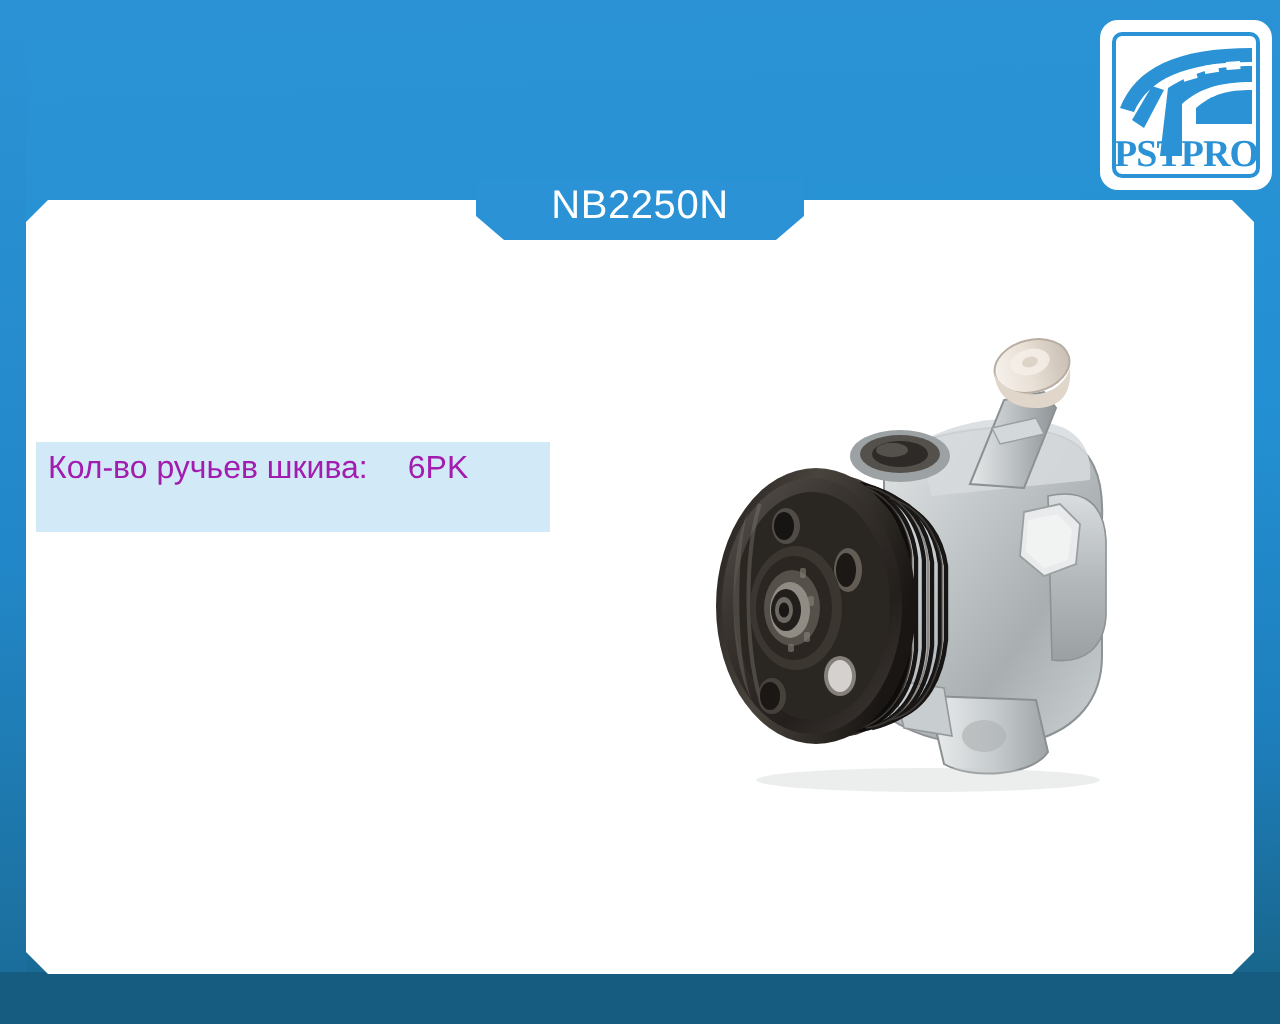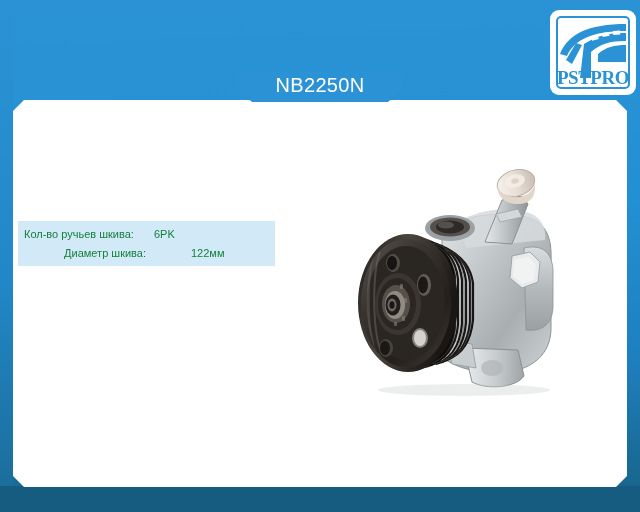--- a/index.html
+++ b/index.html
@@ -45,21 +45,21 @@
       0px 11px, 11px 0px,
       603px 0px, 614px 11px,
       614px 376px, 603px 387px,
       11px 387px, 0px 376px
     );
   }
   
   .title-banner {
     position: absolute;
     left: 238px;
-    top: 72px;
+    top: 90px;
     width: 164px;
     height: 30px;
     background: #2b93d5;
     clip-path: polygon(0px 0px, 164px 0px, 164px 18px, 150px 30px, 14px 30px, 0px 18px);
     display: flex;
     align-items: flex-start;
     justify-content: center;
     z-index: 5;
   }
   .title-banner-text {
@@ -110,25 +110,24 @@
     left: 18px;
     top: 221px;
     width: 257px;
     height: 45px;
     background: #d2e9f7;
     padding: 4px 0 0 6px;
     box-sizing: border-box;
   }
   .spec-row {
     display: flex;
-    font-size: 11px;
-    color: #15803d;
+    font-size: 16px;
+    color: #a21caf;
     line-height: 19px;
     white-space: nowrap;
-    text-align: right;
   }
   .spec-label { }
   .spec-row.r1 .spec-value { margin-left: 20px; }
   .spec-row.r2 .spec-label { min-width: 122px; display: inline-block; }
   .spec-row.r2 .spec-value { margin-left: 45px; }
   
   .product {
     position: absolute;
     left: 346px;
     top: 152px;
@@ -169,24 +168,20 @@
         <path d="M40 36 C48 29 56 27 68 27 L68 44 L40 44 Z" fill="#2b93d5"></path>
       </svg>
     </div>
     <div class="logo-word">PSTPRO</div>
   </div>
 
   <div class="spec-box">
     <div class="spec-row r1">
       <span class="spec-label">Кол-во ручьев шкива:</span>
       <span class="spec-value">6PK</span>
-    </div>
-    <div class="spec-row r2">
-      <span class="spec-label">Диаметр шкива:</span>
-      <span class="spec-value">122мм</span>
     </div>
   </div>
 
   <div class="product">
     <svg width="236" height="248" viewBox="0 0 236 248">
       <defs>
         <linearGradient id="alu" x1="0" y1="0" x2="1" y2="1">
           <stop offset="0%" stop-color="#e2e5e6"></stop>
           <stop offset="35%" stop-color="#c2c7c9"></stop>
           <stop offset="65%" stop-color="#a9aeb0"></stop>

